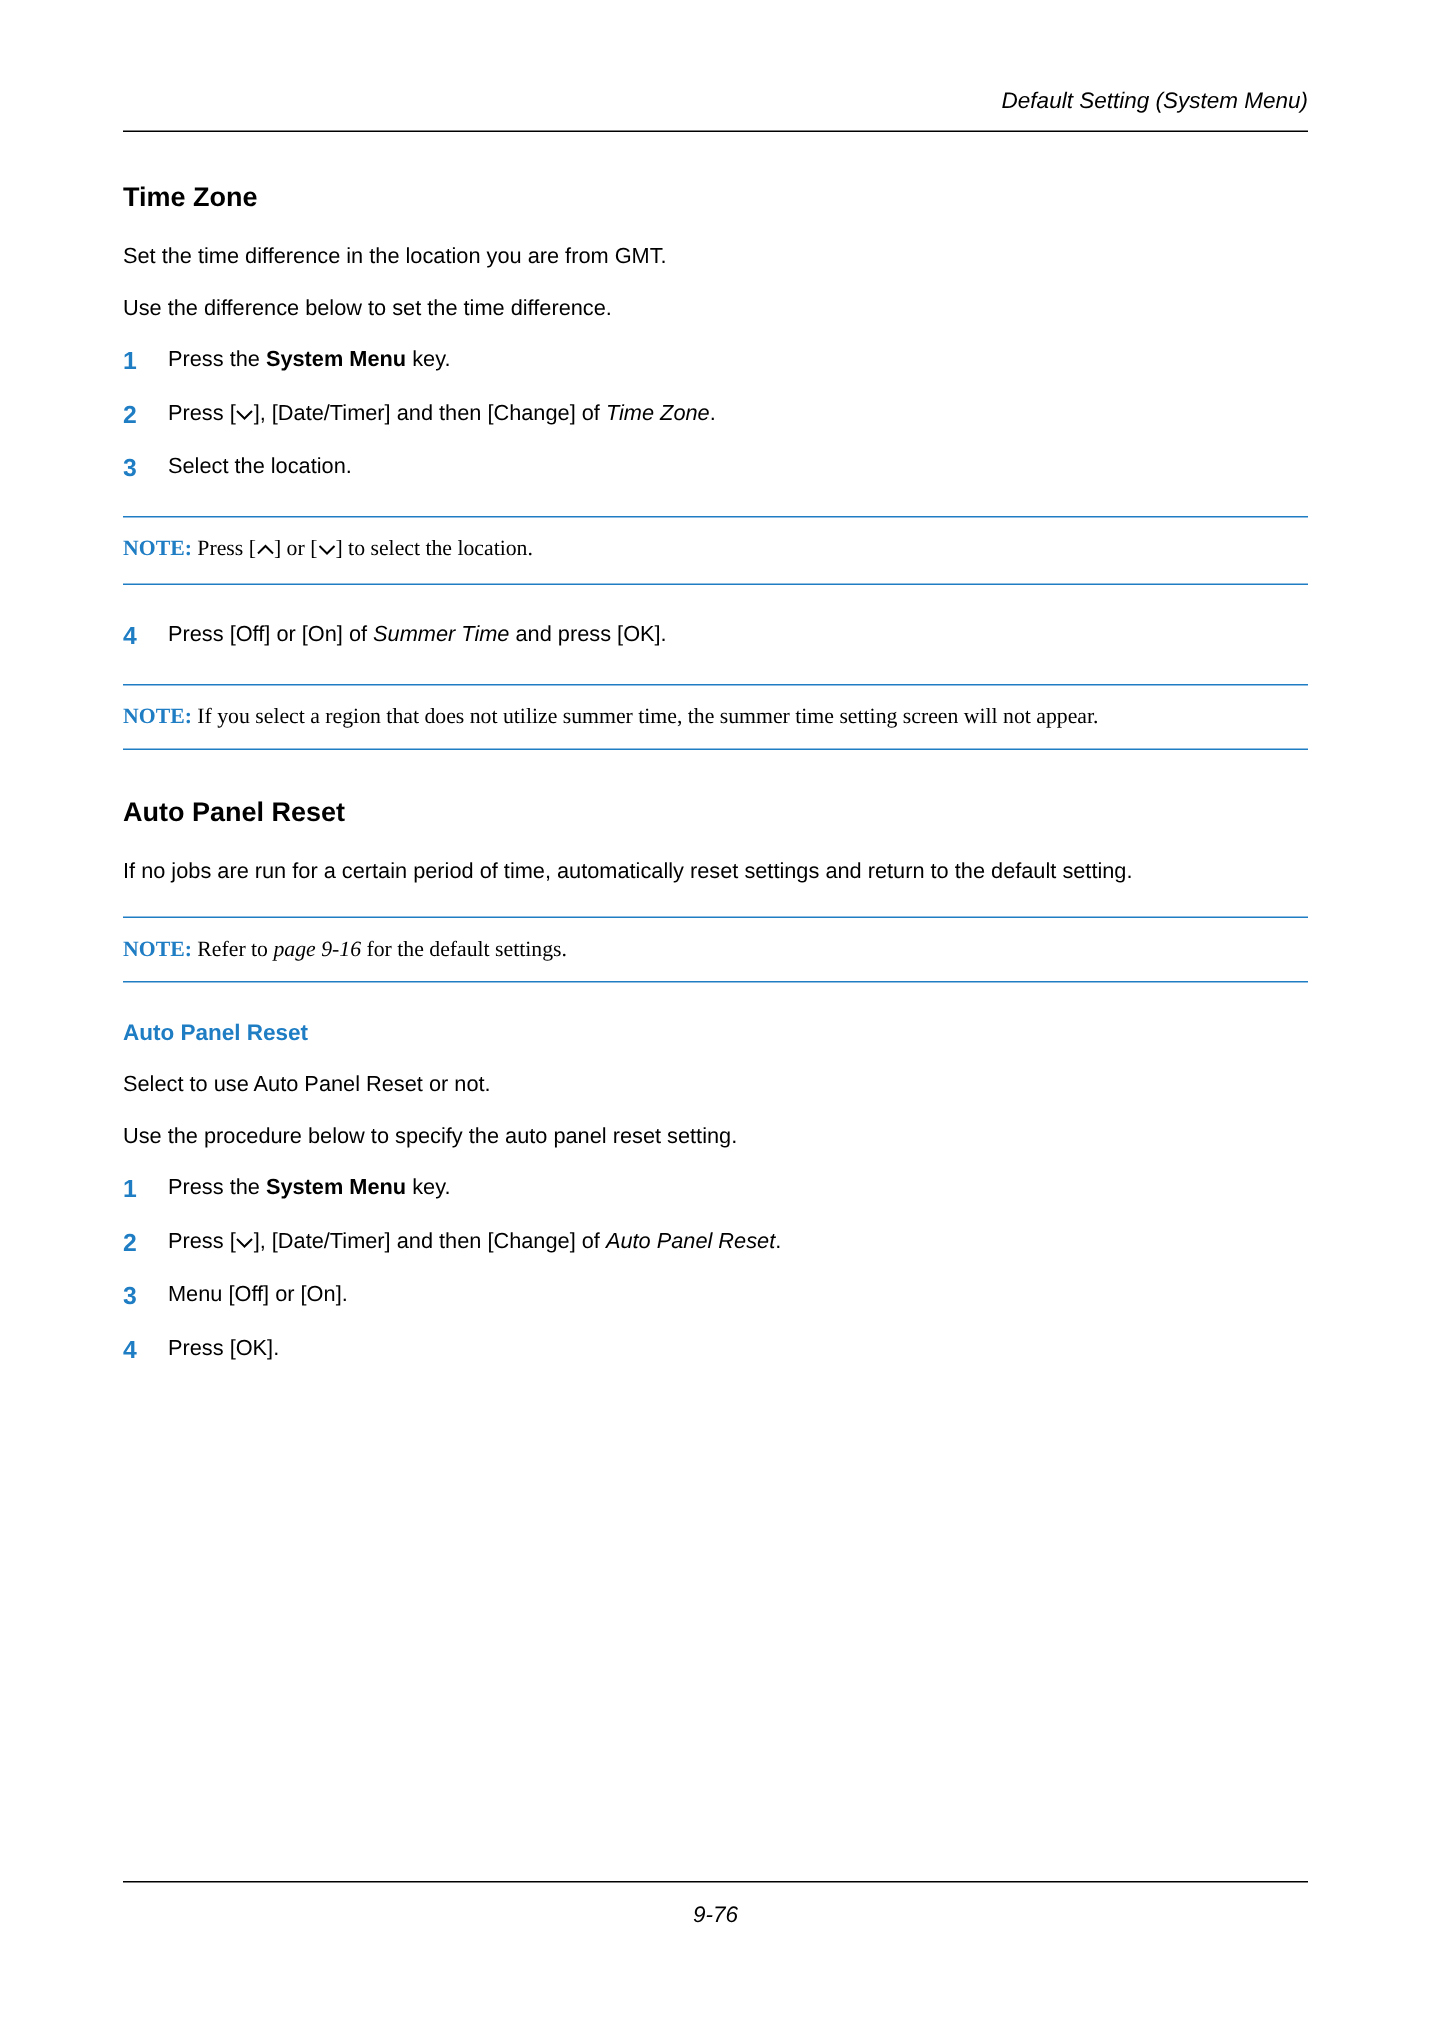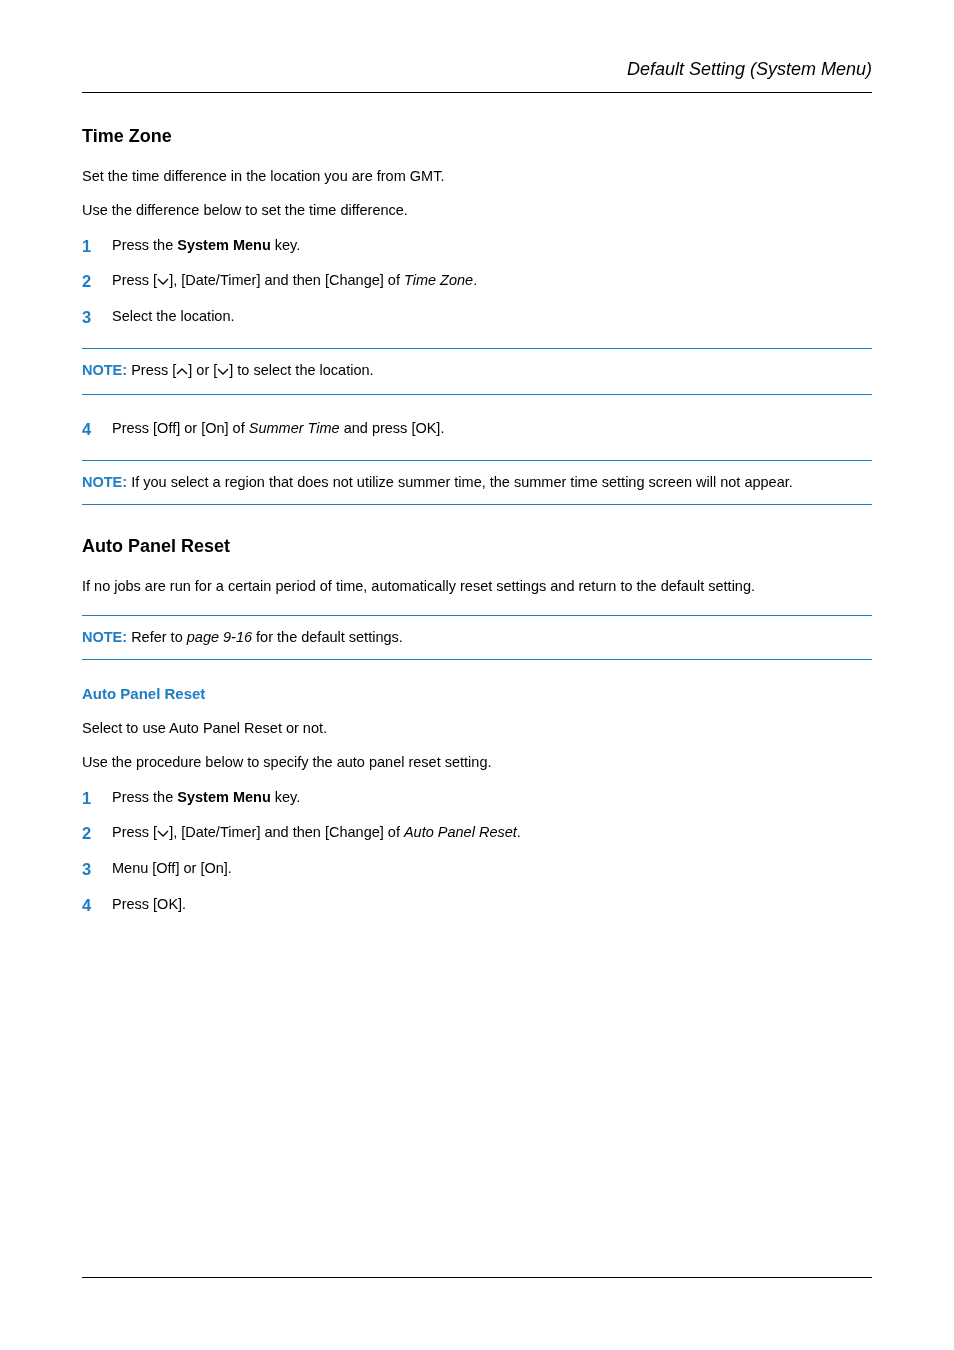--- a/index.html
+++ b/index.html
@@ -10,21 +10,21 @@
     color: #000;
     line-height: 1.55;
     width: 954px;
     height: 1350px;
     position: relative;
     padding: 56px 82px 70px 82px;
   }
   .header-running {
     font-style: italic;
     text-align: right;
-    font-size: 18px;
+    font-size: 15px;
     margin-bottom: 8px;
   }
   .hr-heavy {
     border: none;
     border-top: 1.5px solid #000;
     margin-bottom: 30px;
   }
   h2.section {
     font-size: 18px;
     font-weight: bold;
@@ -50,20 +50,21 @@
   ol.steps > li::before {
     content: counter(step);
     color: #1f7dc4;
     font-weight: bold;
     font-size: 16.5px;
     min-width: 12px;
   }
   .note-box {
     margin-top: 18px;
     margin-bottom: 22px;
+    font-family: Liberation Serif, serif;
   }
   hr.note-rule {
     border: none;
     border-top: 1px solid #1f7dc4;
   }
   .note-inner {
     padding: 10px 0;
   }
   .note-label {
     color: #1f7dc4;
@@ -188,13 +189,14 @@
   <li>
     <span>Menu [Off] or [On].</span>
   </li>
   <li>
     <span>Press [OK].</span>
   </li>
 </ol>
 
 <div class="footer">
   <hr class="footer-line">
+  <div class="footer-num">9-76</div>
 </div>
 
 </body></html>

